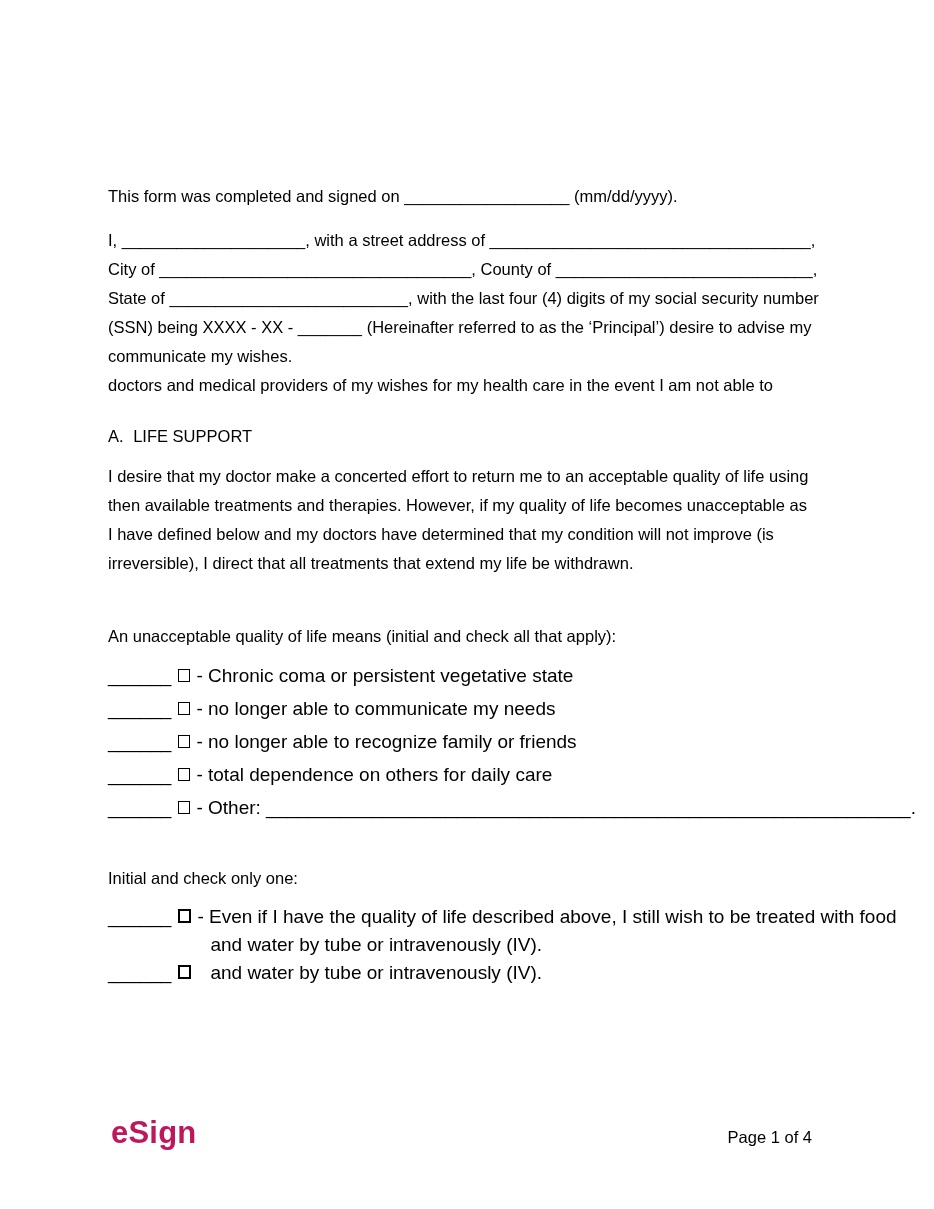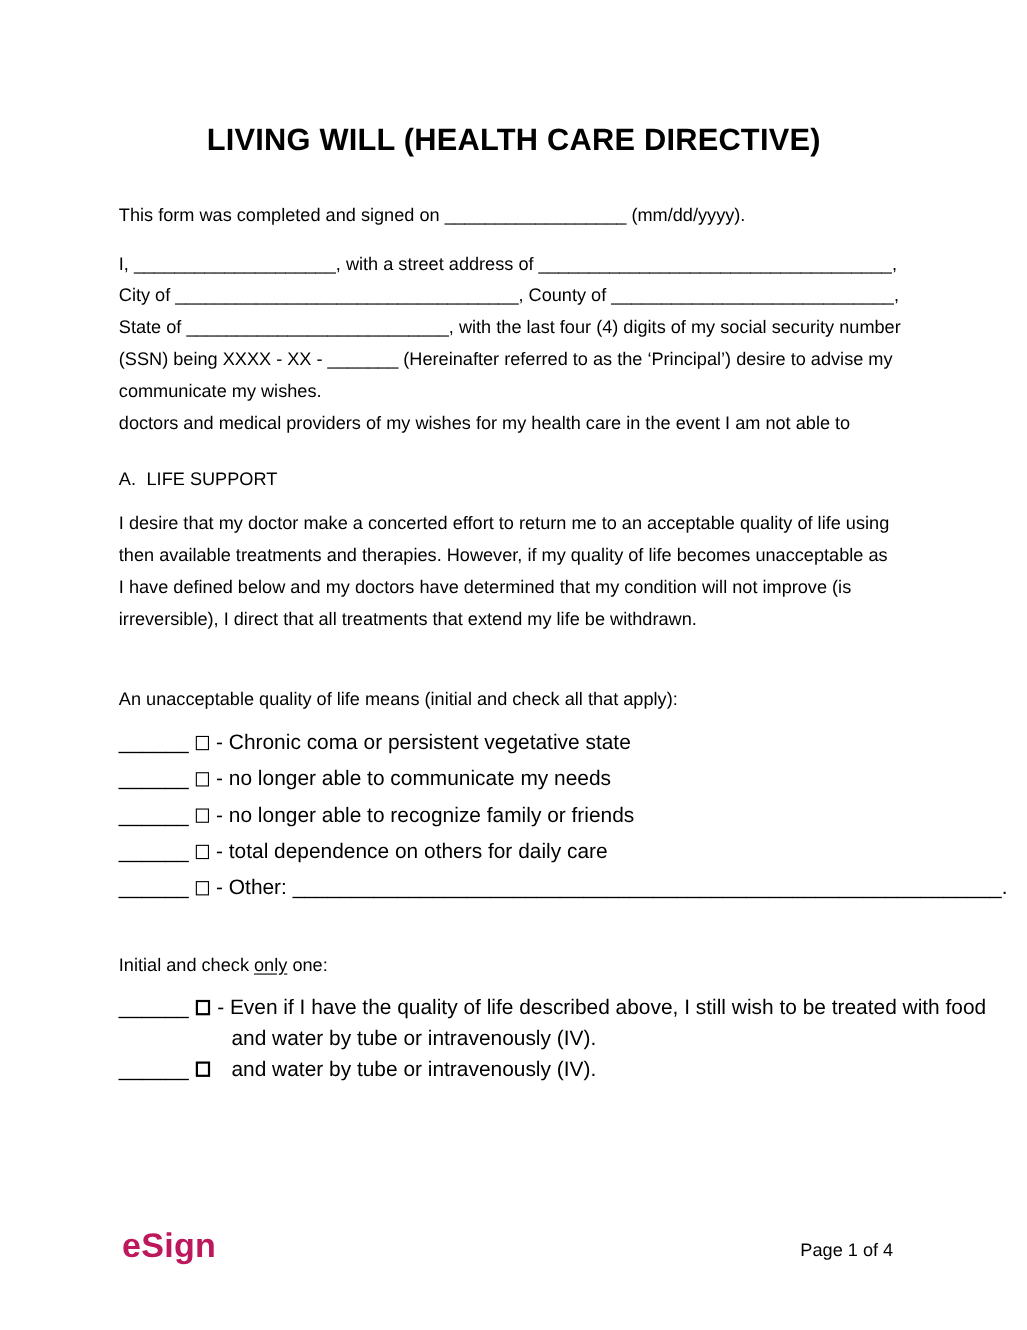--- a/index.html
+++ b/index.html
@@ -48,21 +48,21 @@
     margin: 8px 6px 0 7px;
     background: #fff;
   }
   .cb.bold {
     width: 13px; height: 14px;
     border: 2.3px solid #000;
     margin: 6px 6px 0 7px;
   }
   .lines2 { line-height: 28px; }
   .indent2 { padding-left: 13px; }
-  .u { text-decoration: underline; text-underline-offset: 2px; margin-top: 20px; }
+  .u { text-underline-offset: 2px; margin-top: 20px; }
   .footer-brand {
     position: absolute;
     left: 111px; top: 1120px;
     font-size: 31px;
     font-weight: 700;
     line-height: 26px;
     letter-spacing: 0.2px;
     color: #be185d;
   }
   .footer-page {
@@ -70,21 +70,20 @@
     top: 1126px; right: 122px;
     font-size: 16.5px;
     line-height: 22px;
   }
 </style>
 </head>
 <body>
 
 <div class="page">
 
-  <h1 class="title">LIVING WILL (HEALTH CARE DIRECTIVE)</h1>
 
   <div class="line abs" style="top:182px">
     <span>This form was completed and signed on</span>
     <span>__________________</span>
     <span>(mm/dd/yyyy).</span>
   </div>
 
   <div class="abs" style="top:226px">
     <div class="line">I, ____________________, with a street address of ___________________________________,</div>
     <div class="line">City of __________________________________, County of ____________________________,</div>

